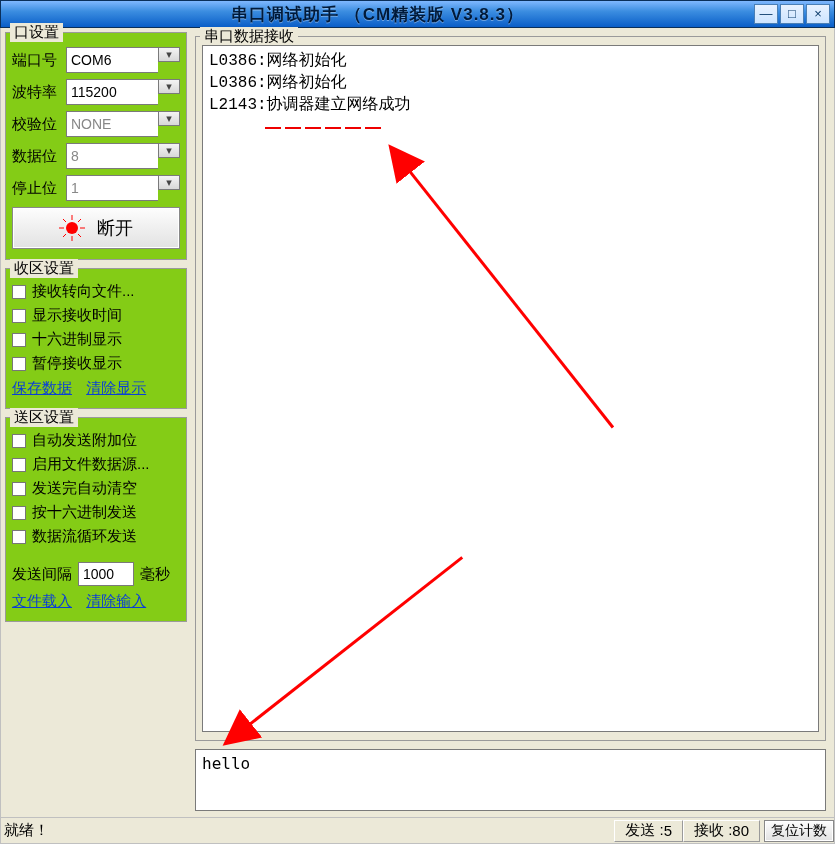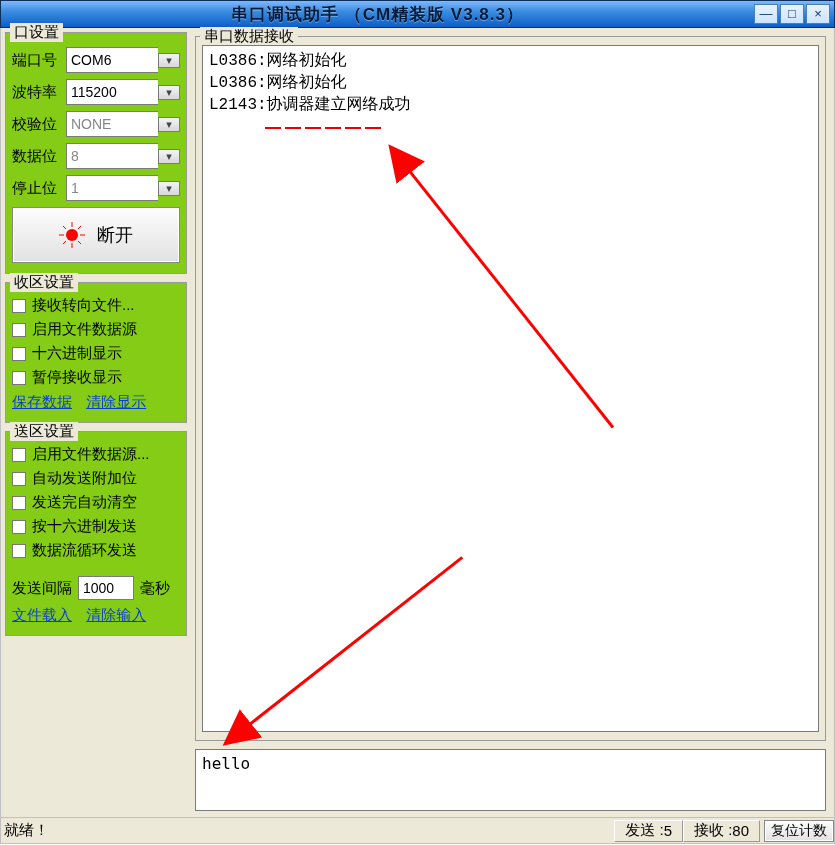--- a/index.html
+++ b/index.html
@@ -87,21 +87,21 @@
   margin: 6px 0;
 }
 .cfg-row label {
   width: 48px;
   font-size: 15px;
   color: #000;
 }
 .cfg-combo {
   flex: 1;
   display: flex;
-  align-items: center;
+  align-items: flex-start;
 }
 .cfg-combo input {
   flex: 1;
   width: 0;
   height: 26px;
   border: 1px solid #7a7a7a;
   border-right: none;
   background: #fff;
   padding: 0 4px;
   font-size: 14px;
@@ -113,21 +113,21 @@
   border: 1px solid #7a7a7a;
   display: flex;
   align-items: center;
   justify-content: center;
   font-size: 11px;
   color: #444;
 }
 .discon-btn {
   display: block;
   width: 100%;
-  height: 56px;
+  height: 42px;
   margin-top: 4px;
   background: linear-gradient(#fdfdfd,#e2e2e2);
   border: 1px solid #888;
   box-shadow: inset 0 0 0 1px #fff;
   font-size: 18px;
   display: flex;
   align-items: center;
   justify-content: center;
   gap: 12px;
 }
@@ -288,46 +288,46 @@
 
     <div class="group">
       <span class="group-title">收区设置</span>
 
       <div class="chk-row">
         <span class="chk"></span>
         <span>接收转向文件...</span>
       </div>
       <div class="chk-row">
         <span class="chk"></span>
-        <span>启用文件数据源</span>
+        <span>显示接收时间</span>
       </div>
       <div class="chk-row">
         <span class="chk"></span>
         <span>十六进制显示</span>
       </div>
       <div class="chk-row">
         <span class="chk"></span>
         <span>暂停接收显示</span>
       </div>
       <div class="link-row">
         <a>保存数据</a>
         <a>清除显示</a>
       </div>
     </div>
 
     <div class="group">
       <span class="group-title">送区设置</span>
 
       <div class="chk-row">
         <span class="chk"></span>
+        <span>自动发送附加位</span>
+      </div>
+      <div class="chk-row">
+        <span class="chk"></span>
         <span>启用文件数据源...</span>
-      </div>
-      <div class="chk-row">
-        <span class="chk"></span>
-        <span>自动发送附加位</span>
       </div>
       <div class="chk-row">
         <span class="chk"></span>
         <span>发送完自动清空</span>
       </div>
       <div class="chk-row">
         <span class="chk"></span>
         <span>按十六进制发送</span>
       </div>
       <div class="chk-row">

